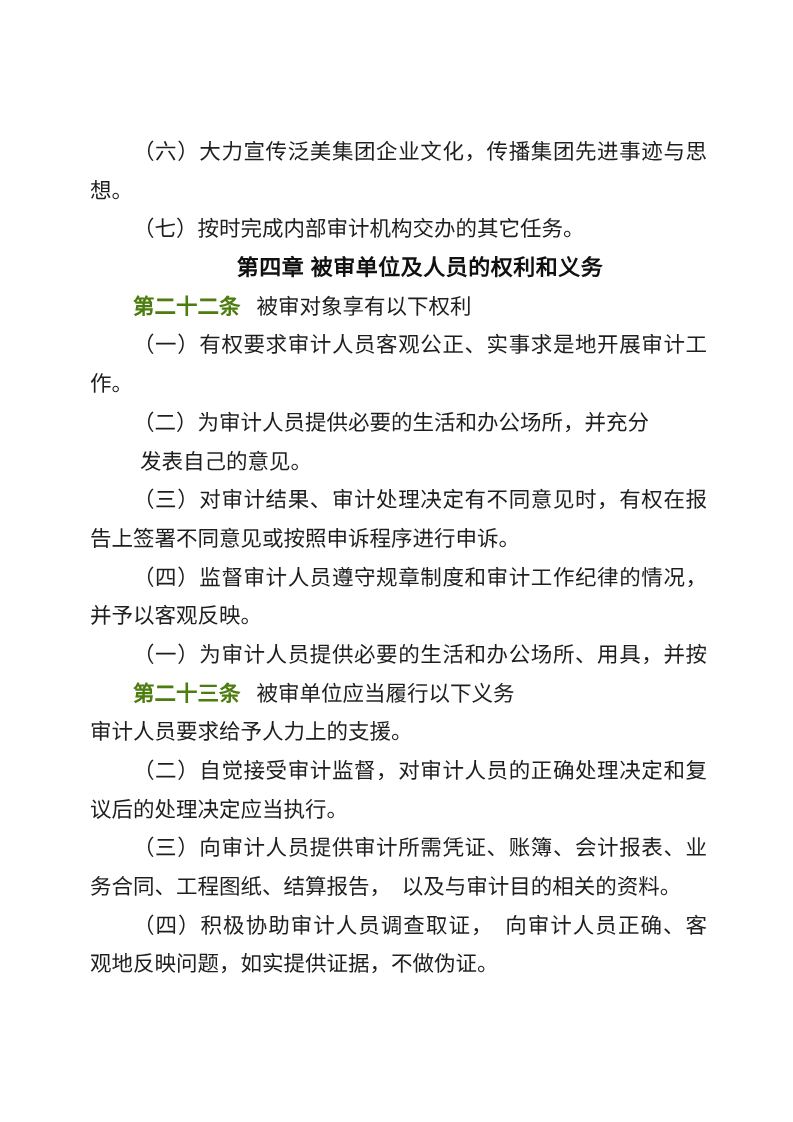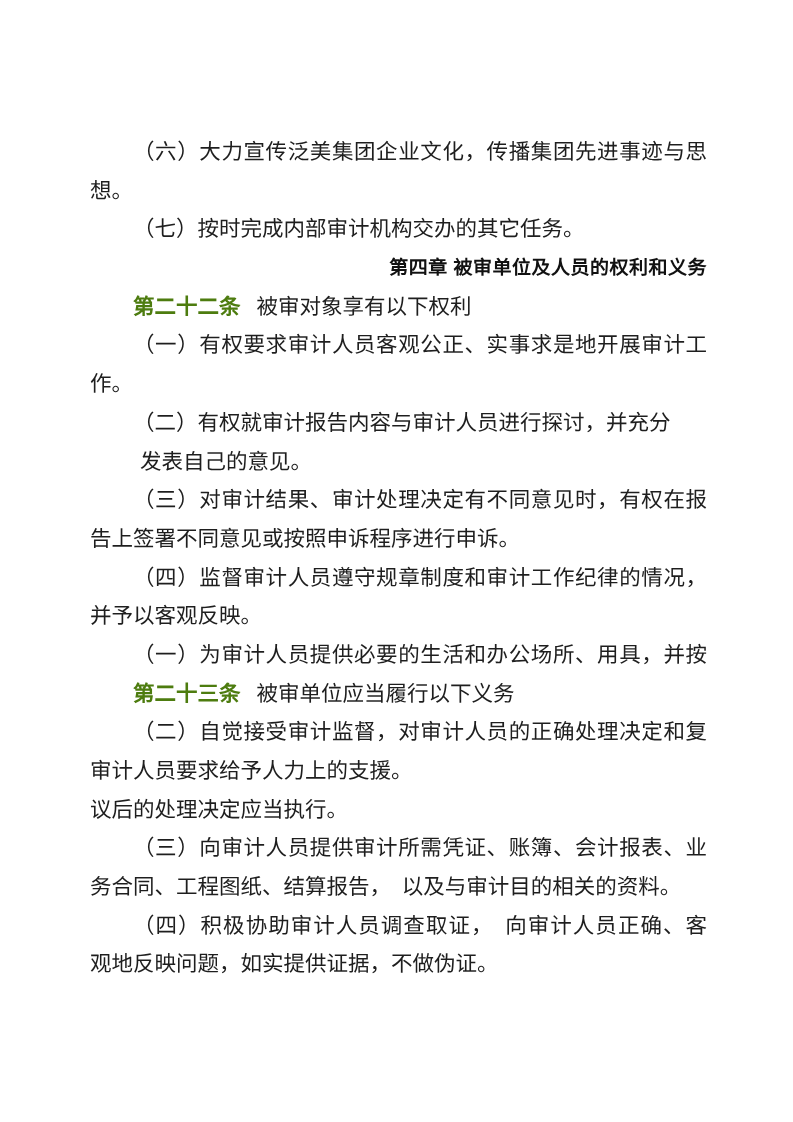--- a/index.html
+++ b/index.html
@@ -40,22 +40,22 @@
     text-justify: inter-character;
   }
 
   
   .cont-ind { padding-left: 50px; }
 
   
   .heading {
     font-family: "Liberation Sans", "DejaVu Sans", sans-serif;
     font-weight: 700;
-    font-size: 19px;
-    text-align: right;
+    font-size: 22px;
+    text-align: center;
     text-indent: 43px;
     letter-spacing: 0.5px;
     color: #111111;
   }
 
   .article strong {
     font-weight: 700;
     color: #4d7c0f;
   }
   .article .title { margin-left: 16px; }
@@ -71,35 +71,35 @@
 
     <div class="line ind">（七）按时完成内部审计机构交办的其它任务。</div>
 
     <div class="line heading">第四章 被审单位及人员的权利和义务</div>
 
     <div class="line ind article"><strong>第二十二条</strong><span class="title">被审对象享有以下权利</span></div>
 
     <div class="line ind fill">（一）有权要求审计人员客观公正、实事求是地开展审计工</div>
     <div class="line">作。</div>
 
-    <div class="line ind">（二）有权就审计报告内容与审计人员进行探讨，并充分</div>
+    <div class="line ind">（二）为审计人员提供必要的生活和办公场所，并充分</div>
     <div class="line cont-ind">发表自己的意见。</div>
 
     <div class="line ind fill">（三）对审计结果、审计处理决定有不同意见时，有权在报</div>
     <div class="line">告上签署不同意见或按照申诉程序进行申诉。</div>
 
     <div class="line ind fill">（四）监督审计人员遵守规章制度和审计工作纪律的情况，</div>
     <div class="line">并予以客观反映。</div>
 
     <div class="line ind fill">（一）为审计人员提供必要的生活和办公场所、用具，并按</div>
 
     <div class="line ind article"><strong>第二十三条</strong><span class="title">被审单位应当履行以下义务</span></div>
+    <div class="line">审计人员要求给予人力上的支援。</div>
+
     <div class="line ind fill">（二）自觉接受审计监督，对审计人员的正确处理决定和复</div>
-
-    <div class="line">审计人员要求给予人力上的支援。</div>
     <div class="line">议后的处理决定应当执行。</div>
 
     <div class="line ind fill">（三）向审计人员提供审计所需凭证、账簿、会计报表、业</div>
     <div class="line">务合同、工程图纸、结算报告，　以及与审计目的相关的资料。</div>
 
     <div class="line ind fill">（四）积极协助审计人员调查取证，　向审计人员正确、客</div>
     <div class="line">观地反映问题，如实提供证据，不做伪证。</div>
 
   </div>
 </div>

